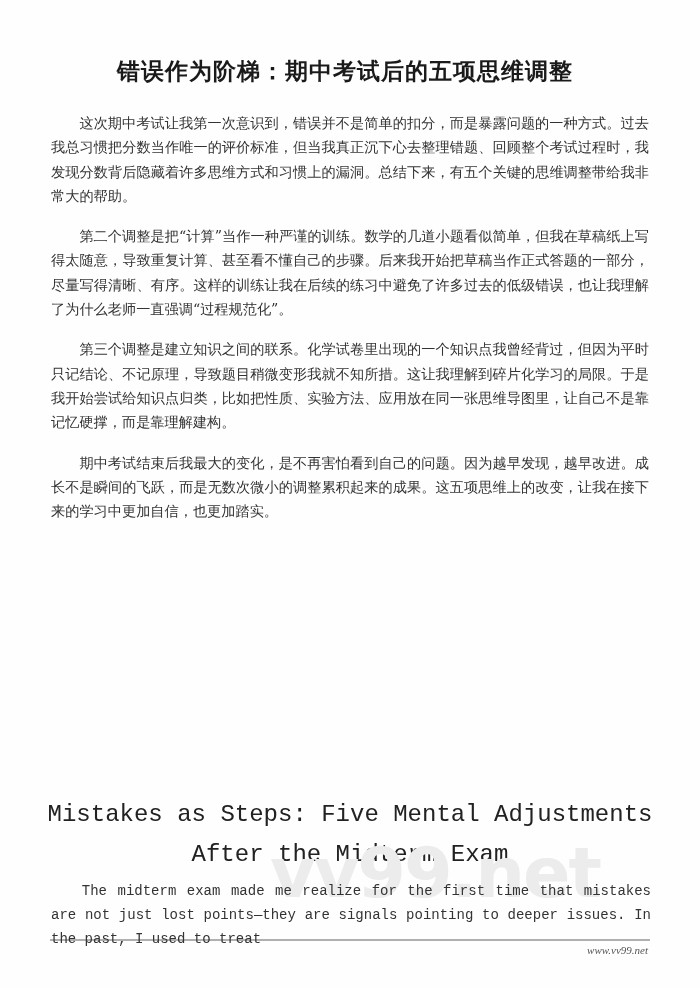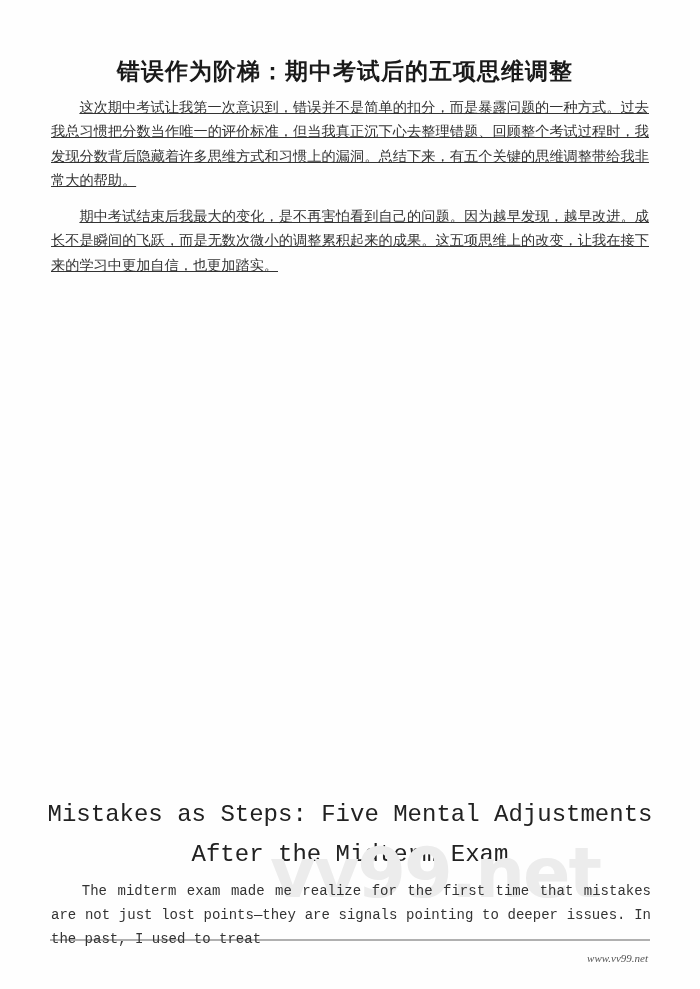--- a/index.html
+++ b/index.html
@@ -7,51 +7,53 @@
   .page { position: absolute; left: 0; top: 0; width: 700px; height: 989px; background: #fefefe; }
   .zh-title {
     position: absolute; left: 0; top: 56px; width: 690px; text-align: center;
     font-family: "DejaVu Serif", serif; font-weight: bold; font-size: 23px; color: #1a1a1a; letter-spacing: 1px;
   }
   .zh-body {
     position: absolute; left: 51px; top: 95px; width: 598px;
     font-family: "DejaVu Serif", serif; font-size: 14.2px; color: #333333;
     line-height: 24.3px; text-align: justify;
   }
-  .zh-body p { margin: 0 0 12px 0; text-indent: 2em; text-decoration: underline; }
+  .zh-body p { margin: 16px 0 12px 0; text-indent: 2em; }
   .zh-body p.noindent { text-indent: 0; }
   .en-title {
     position: absolute; left: 40px; top: 795px; width: 620px; text-align: center;
     font-family: "Liberation Mono", monospace; font-size: 24px; color: #222222; line-height: 40px;
   }
   .en-body {
     position: absolute; left: 51px; top: 879px; width: 600px;
     font-family: "Liberation Mono", monospace; font-size: 14px; color: #333333; line-height: 24px;
     text-align: justify; z-index: 2;
   }
   .en-body p { margin: 0; text-indent: 2.2em; }
   .watermark {
     position: absolute; left: 270px; top: 838px;
     font-family: "DejaVu Sans", sans-serif; font-weight: bold; font-size: 70px; color: #ececec;
     letter-spacing: -2px; z-index: 1; line-height: 1;
   }
   .footer-rule { position: absolute; left: 50px; top: 939px; width: 600px; height: 2px; background: #b0b0b0; }
   .footer-url {
     position: absolute; right: 52px; top: 944px;
-    font-family: "Liberation Serif", serif; font-style: italic; font-size: 11px; color: #555555; margin-top: 8px;
+    font-family: "Liberation Serif", serif; font-style: italic; font-size: 11px; color: #555555;
   }
 </style>
 </head>
 <body>
 
 <div class="page">
   <div class="zh-title">错误作为阶梯：期中考试后的五项思维调整</div>
 
   <div class="zh-body">
     <p>这次期中考试让我第一次意识到，错误并不是简单的扣分，而是暴露问题的一种方式。过去我总习惯把分数当作唯一的评价标准，但当我真正沉下心去整理错题、回顾整个考试过程时，我发现分数背后隐藏着许多思维方式和习惯上的漏洞。总结下来，有五个关键的思维调整带给我非常大的帮助。</p>
+    <p>第二个调整是把“计算”当作一种严谨的训练。数学的几道小题看似简单，但我在草稿纸上写得太随意，导致重复计算、甚至看不懂自己的步骤。后来我开始把草稿当作正式答题的一部分，尽量写得清晰、有序。这样的训练让我在后续的练习中避免了许多过去的低级错误，也让我理解了为什么老师一直强调“过程规范化”。</p>
+    <p>第三个调整是建立知识之间的联系。化学试卷里出现的一个知识点我曾经背过，但因为平时只记结论、不记原理，导致题目稍微变形我就不知所措。这让我理解到碎片化学习的局限。于是我开始尝试给知识点归类，比如把性质、实验方法、应用放在同一张思维导图里，让自己不是靠记忆硬撑，而是靠理解建构。</p>
     <p>期中考试结束后我最大的变化，是不再害怕看到自己的问题。因为越早发现，越早改进。成长不是瞬间的飞跃，而是无数次微小的调整累积起来的成果。这五项思维上的改变，让我在接下来的学习中更加自信，也更加踏实。</p>
   </div>
 
   <div class="en-title">Mistakes as Steps: Five Mental Adjustments After the Midterm Exam</div>
 
   <div class="watermark">vv99.net</div>
 
   <div class="en-body">
     <p>The midterm exam made me realize for the first time that mistakes are not just lost points—they are signals pointing to deeper issues. In the past, I used to treat</p>
   </div>

